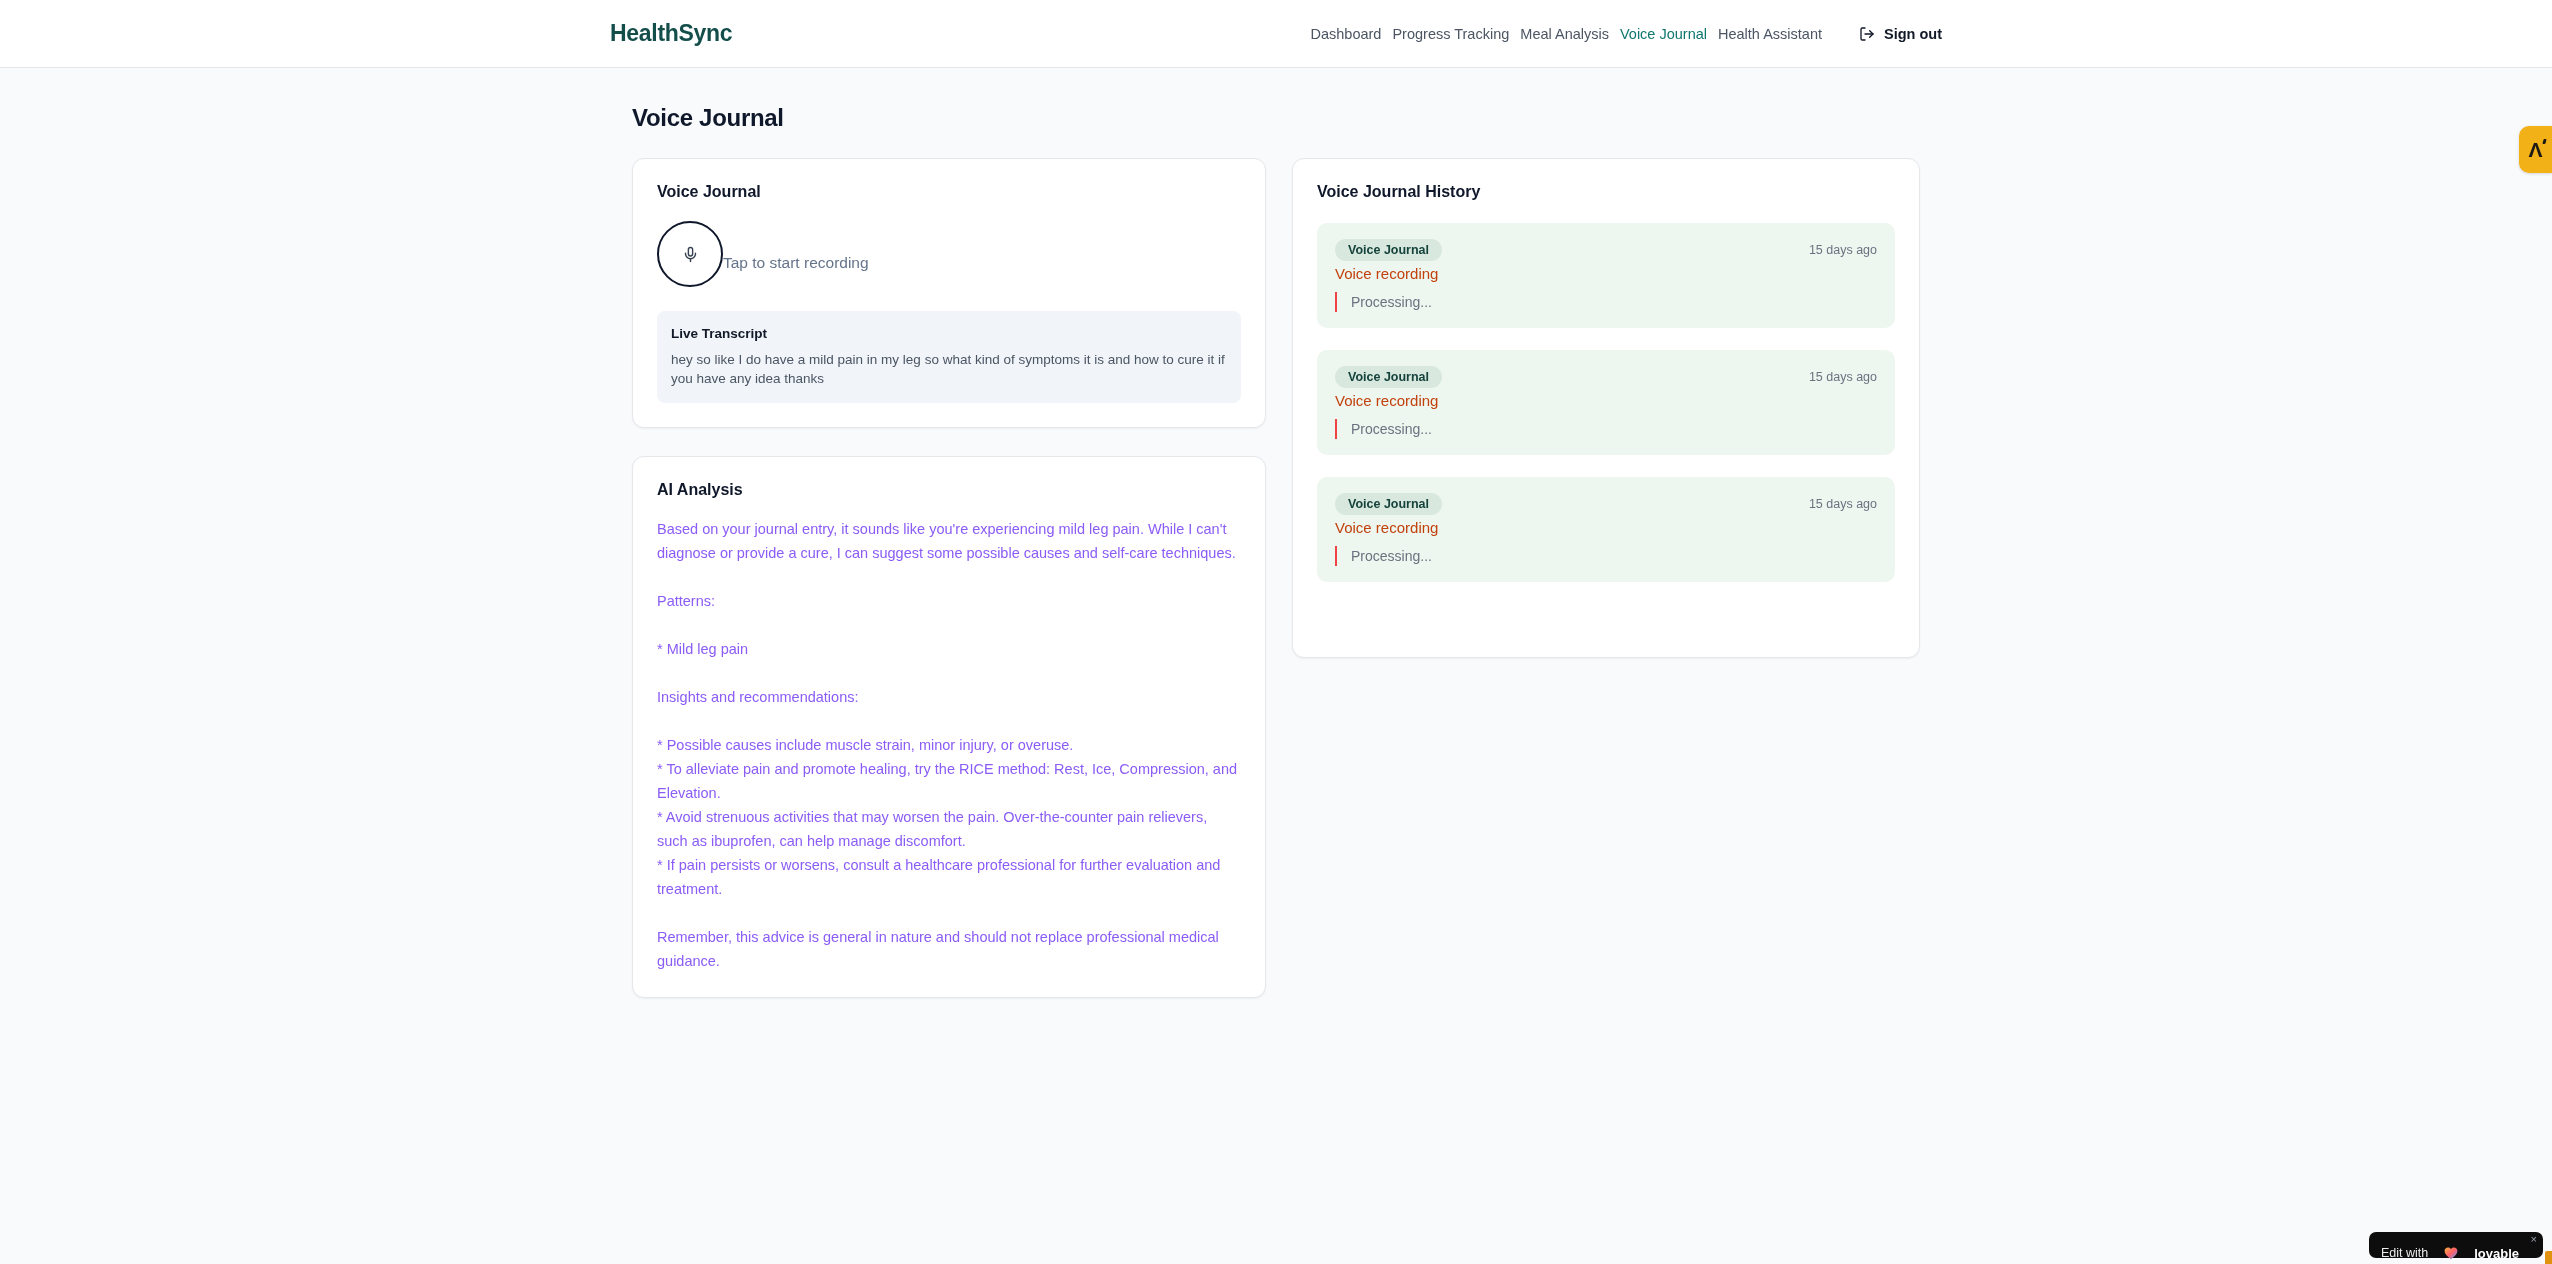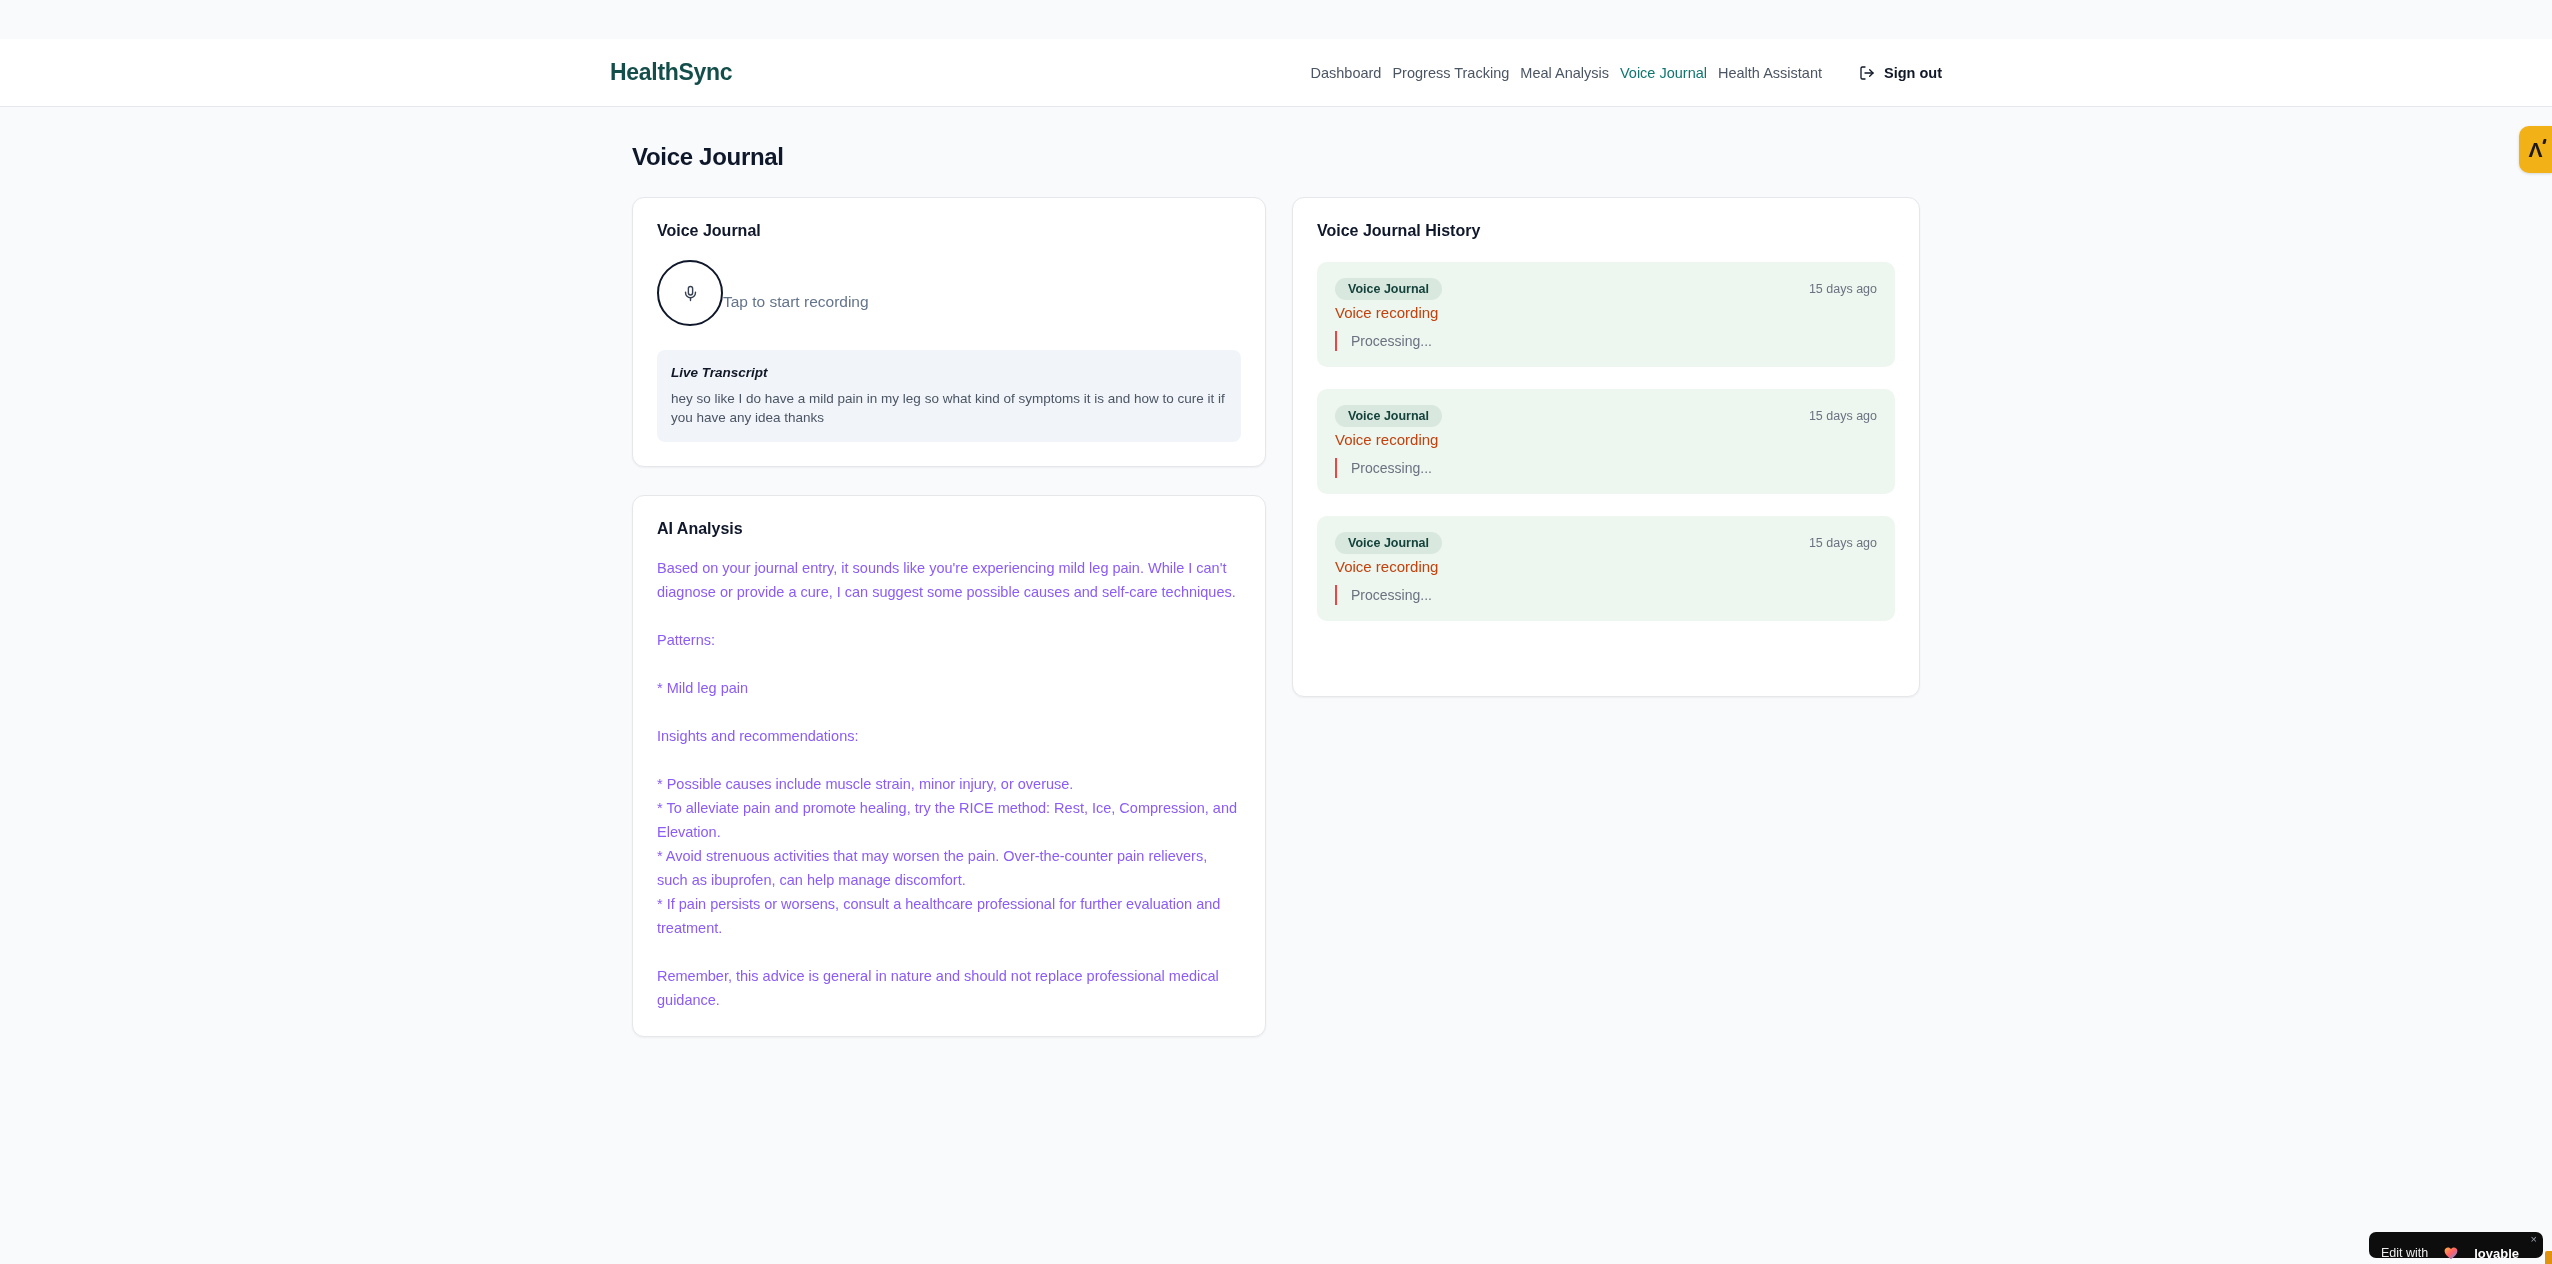--- a/index.html
+++ b/index.html
@@ -8,21 +8,21 @@
     font-family:"Liberation Sans","DejaVu Sans",sans-serif;
     background:#f8fafc;
     position:relative;
     overflow:hidden;
     color:#0f172a;
   }
 
   
   .header {
     height:68px; background:#ffffff; border-bottom:1px solid #e5e7eb;
-    display:flex; margin-top:39px;
+    display:flex; 
   }
   .header-inner {
     width:1332px; margin:0 auto;
     display:flex; align-items:center; justify-content:space-between;
   }
   .logo { font-size:23px; font-weight:700; color:#134e4a; letter-spacing:-0.3px; cursor:pointer; }
   .nav { display:flex; align-items:center; gap:11px; }
   .nav a {
     font-size:14.5px; color:#4b5563; text-decoration:none; cursor:pointer;
   }
@@ -53,21 +53,21 @@
     width:66px; height:66px; border-radius:50%;
     border:2.5px solid #0f172a; background:#ffffff;
     display:flex; align-items:center; justify-content:center;
     cursor:pointer;
   }
   .mic-btn svg { width:17px; height:19px; stroke:#374151; }
   .tap-hint { margin-top:17px; font-size:15.5px; color:#64748b; }
   .transcript-box {
     margin-top:24px; background:#f1f5f9; border-radius:8px; padding:15px 14px;
   }
-  .transcript-title { font-size:13.5px; font-weight:700; color:#111827;font-style:italic; }
+  .transcript-title { font-size:13.5px; font-weight:700; color:#111827; }
   .transcript-text { margin-top:9px; font-size:13.5px; line-height:19px; color:#4b5563; }
 
   
   .analysis-body {
     margin-top:18px; font-size:14.5px; line-height:24px; color:#8b5cf6;
     white-space:pre-wrap;
   }
 
   
   .history-card { min-height:500px; }

